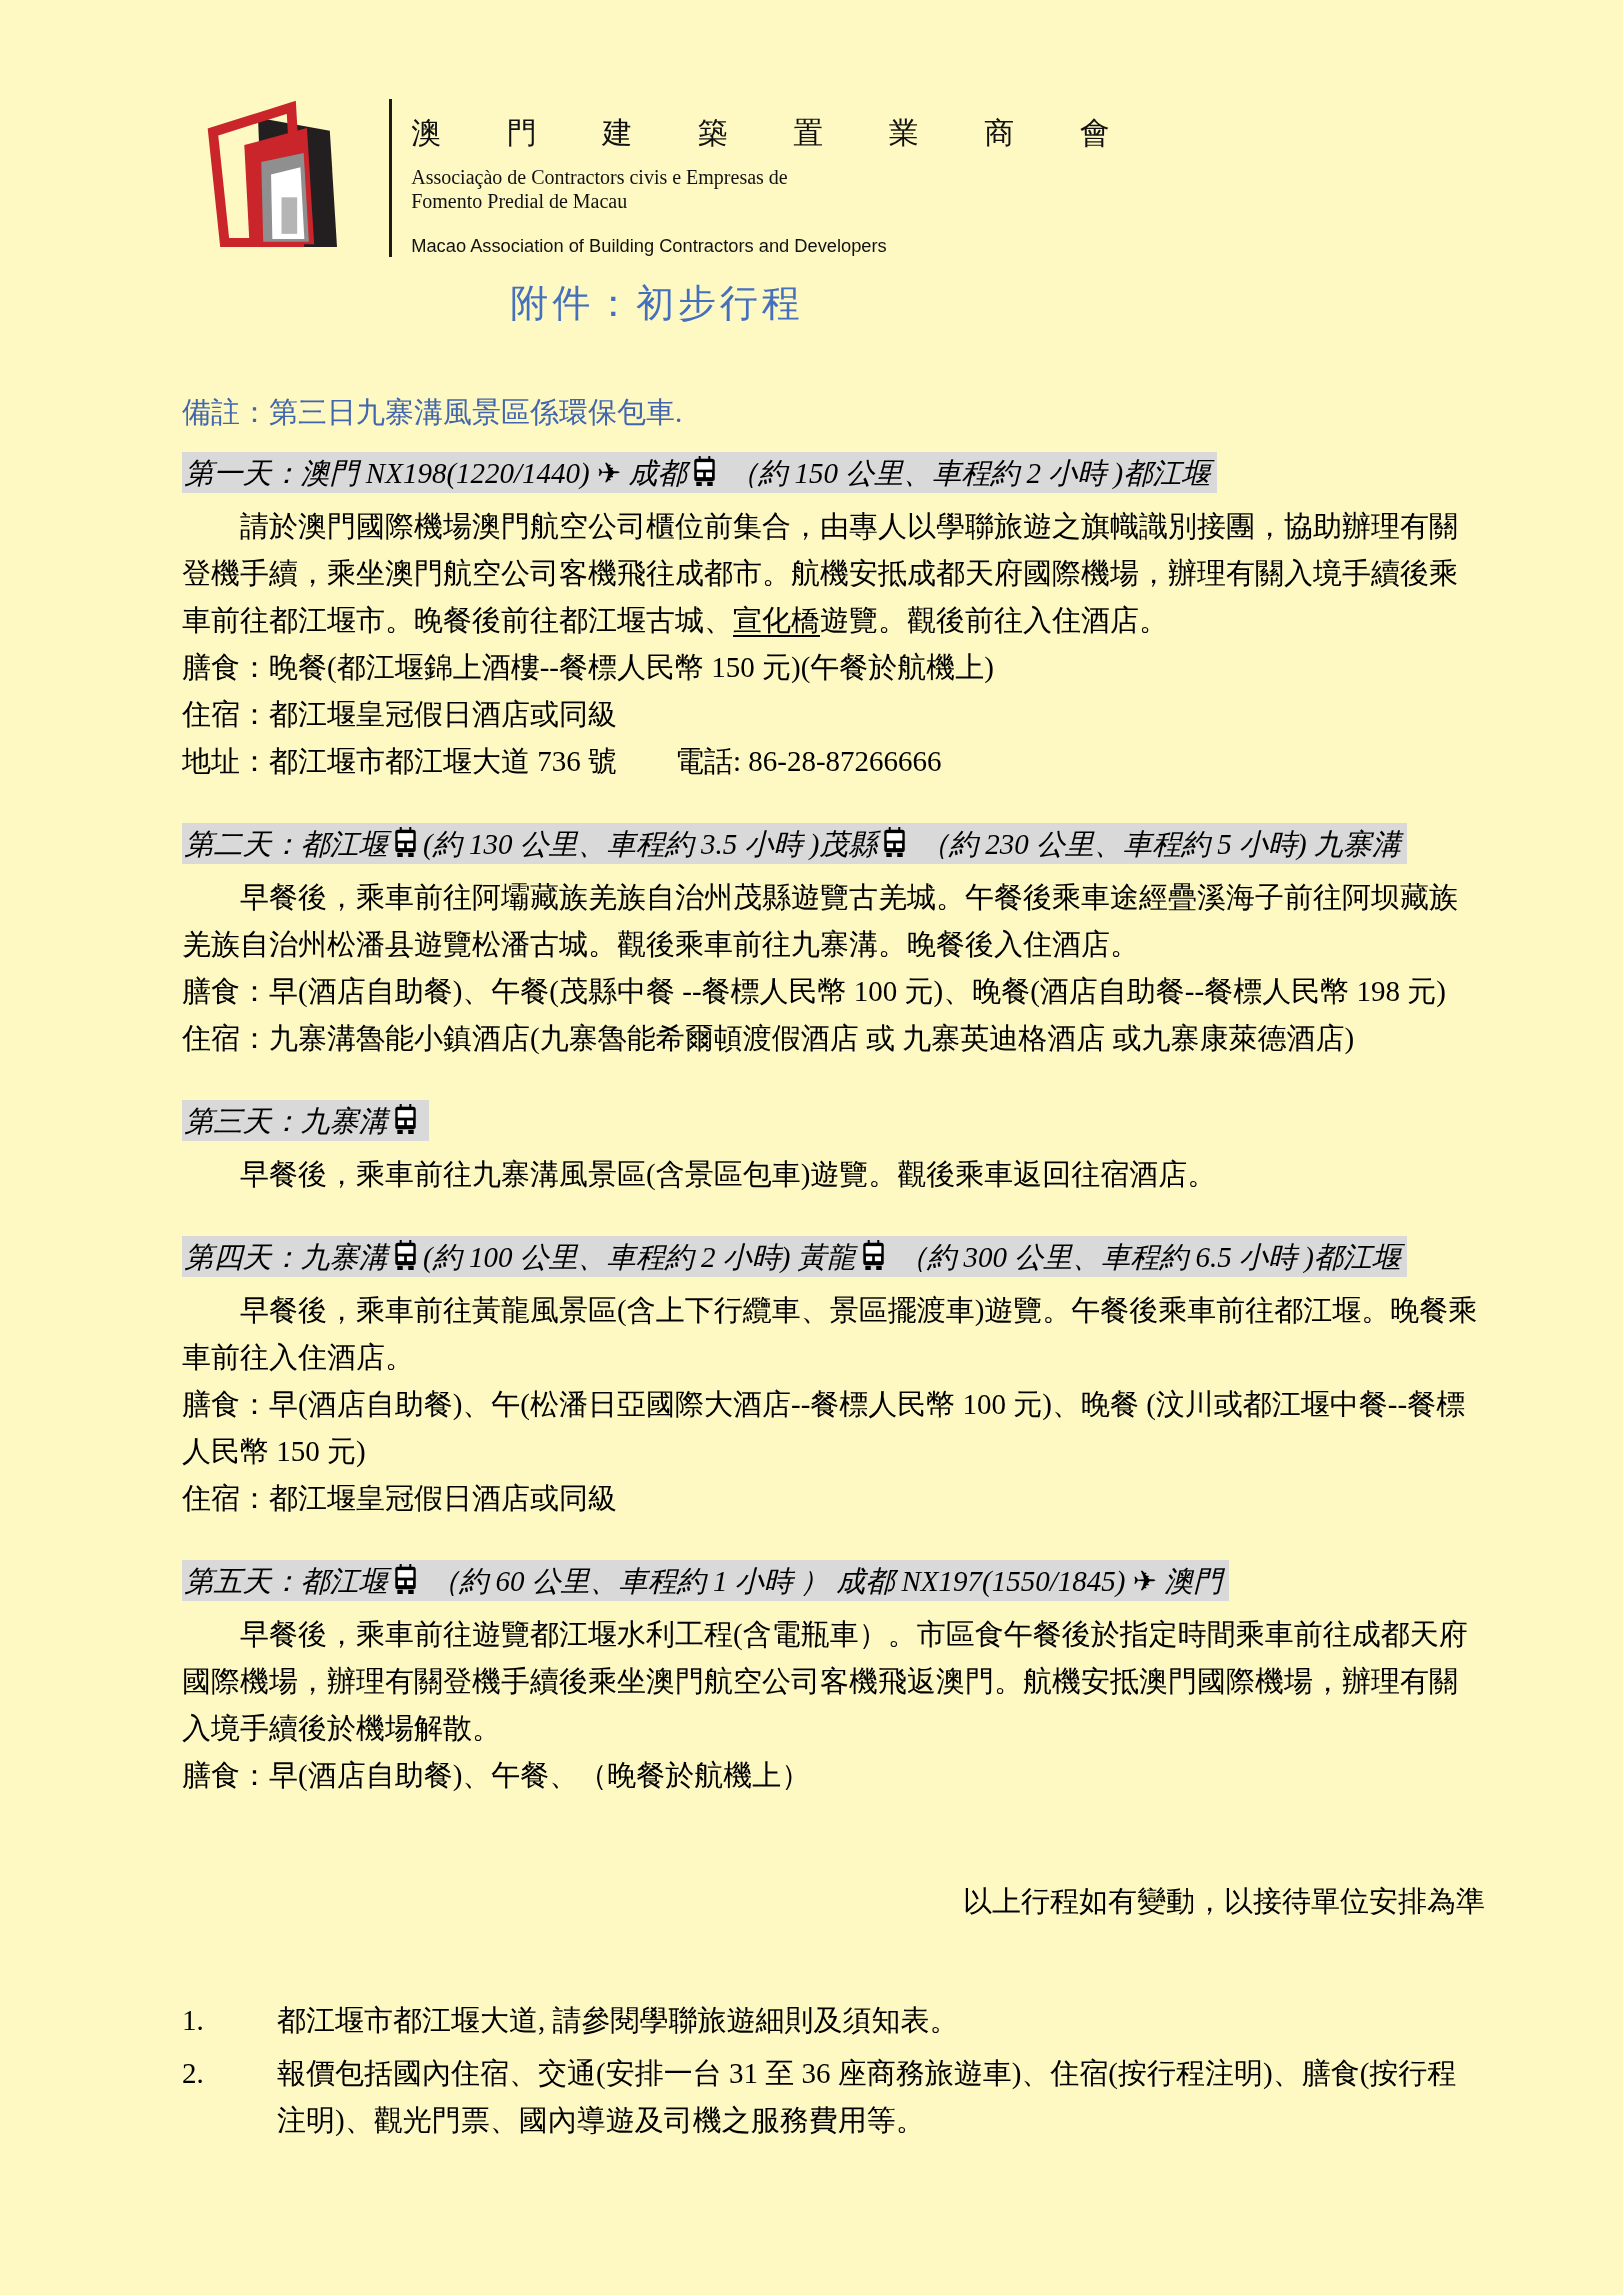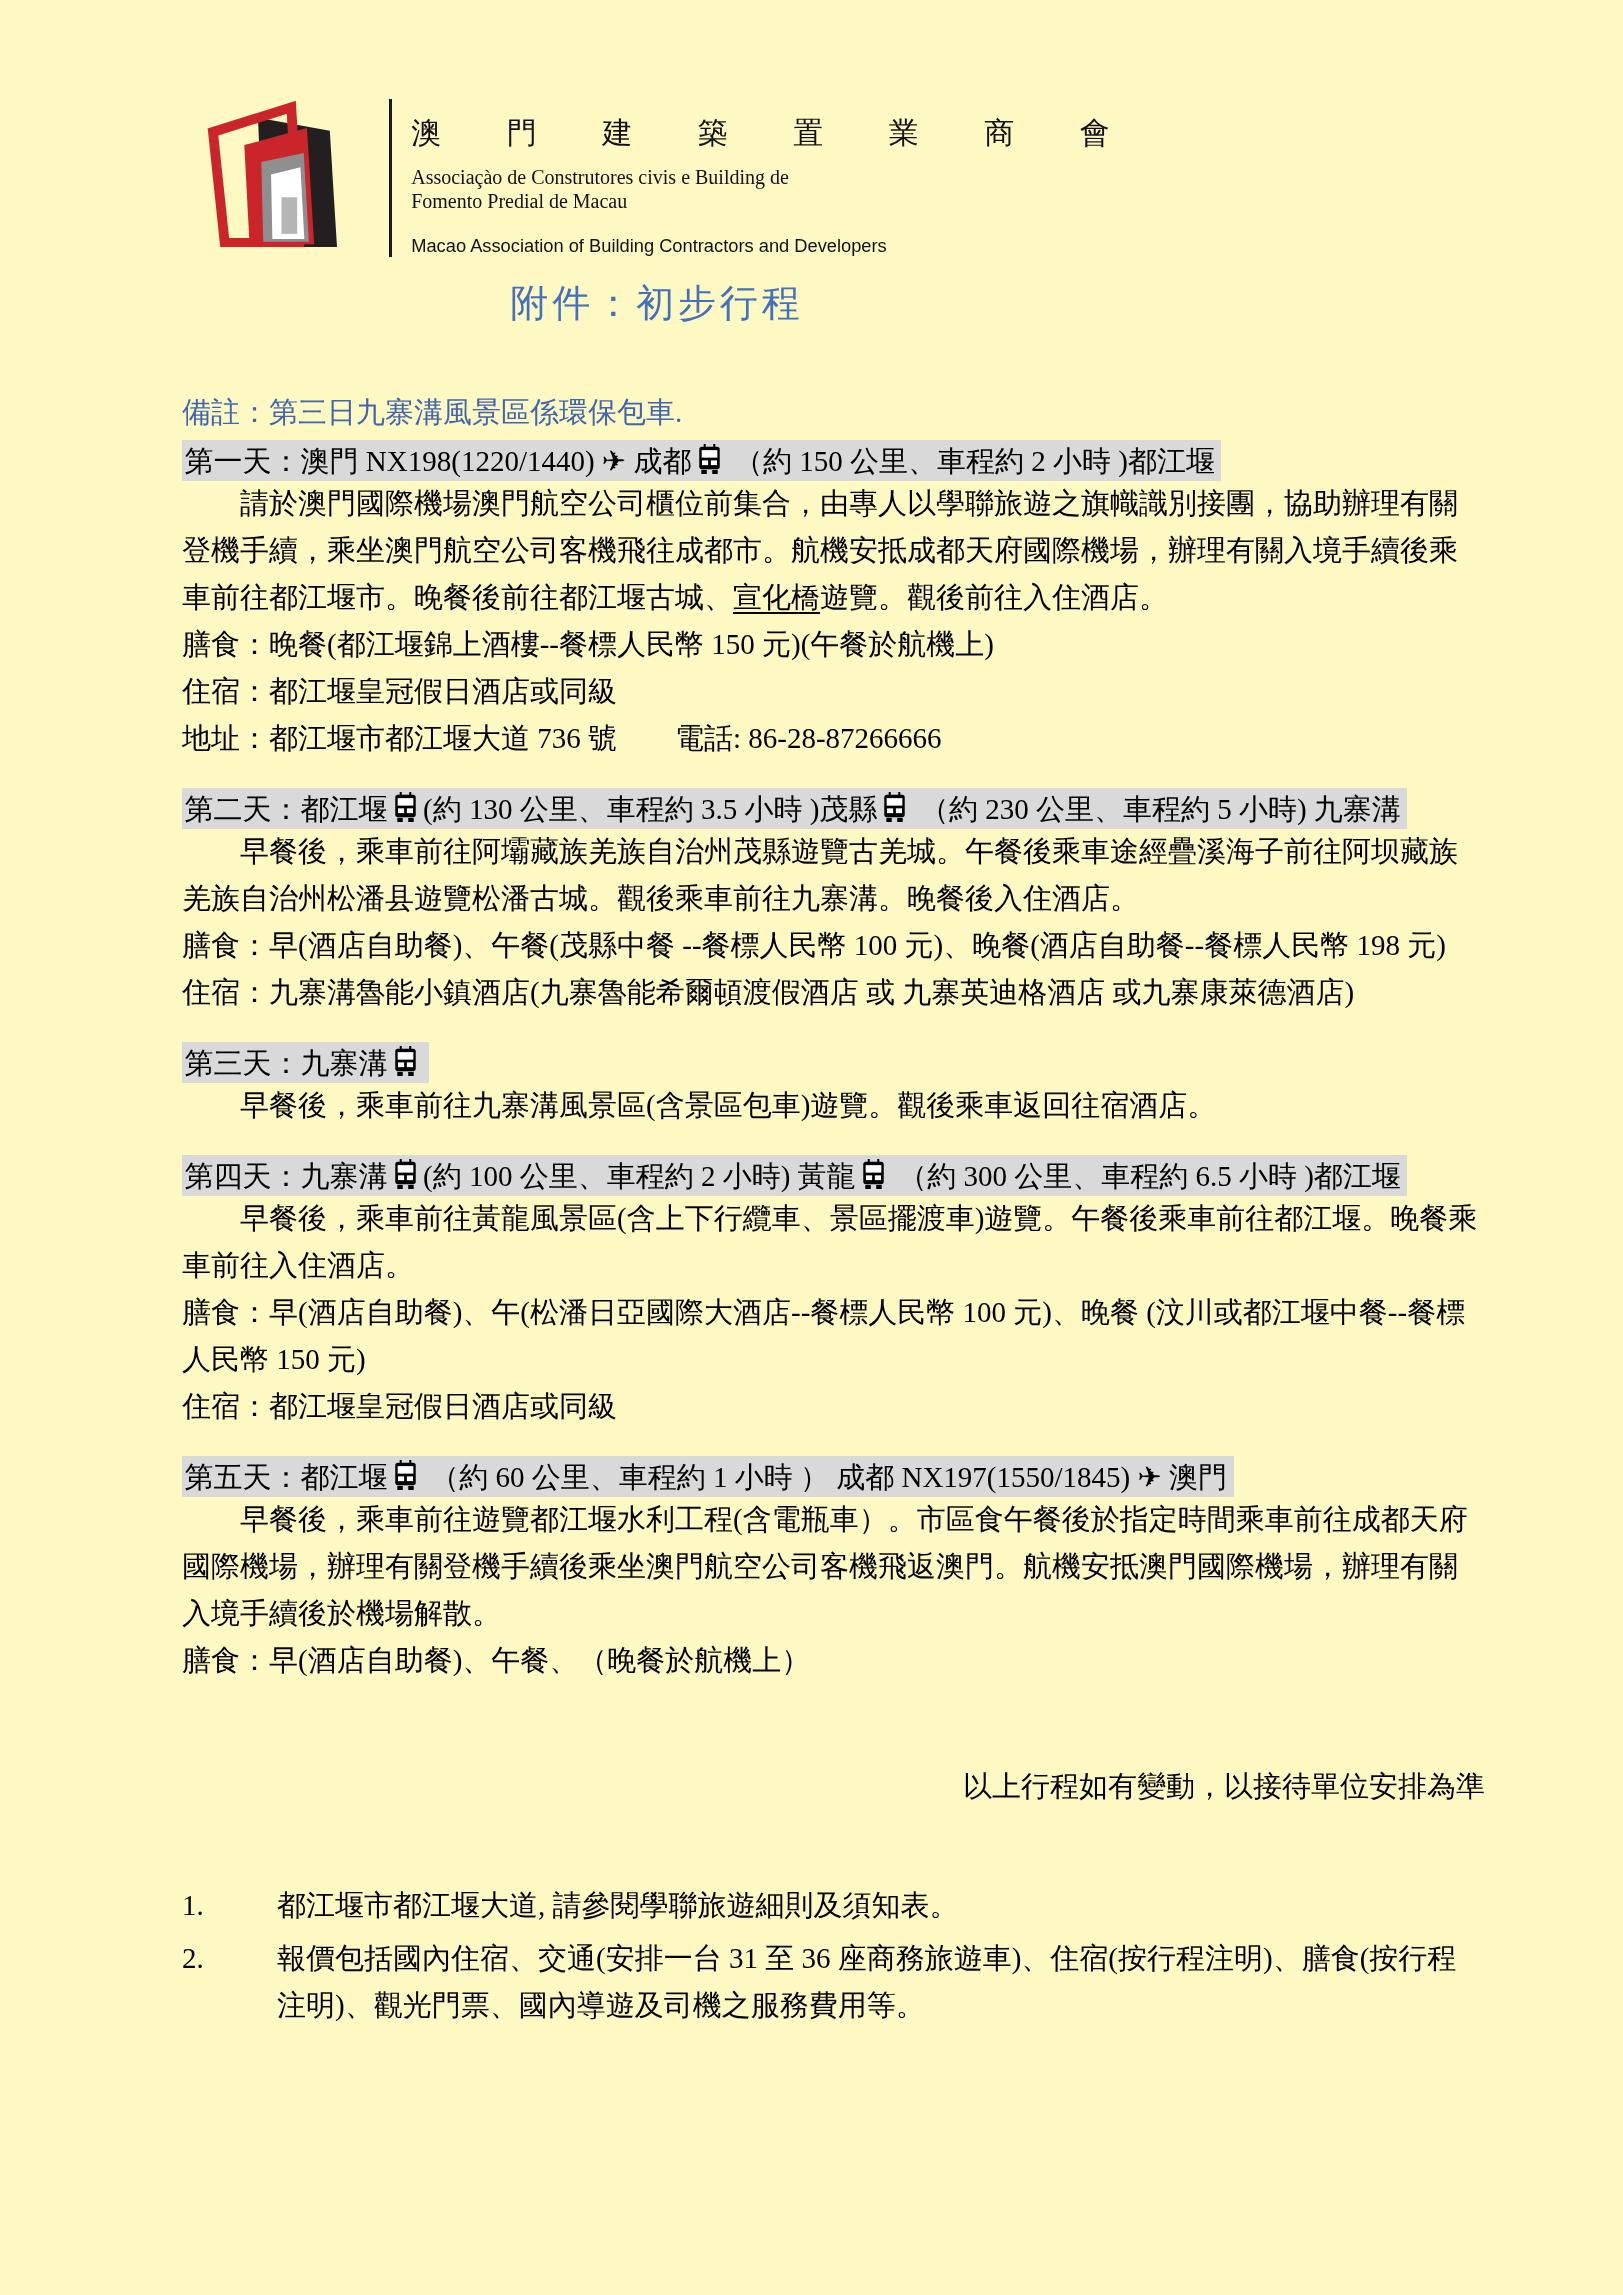--- a/index.html
+++ b/index.html
@@ -26,21 +26,21 @@
     position:absolute; top:278px; left:0; width:1314px;
     text-align:center; font-size:38px; letter-spacing:3.9px;
     color:#4470BD;
   }
 
   
   .body-flow{ position:absolute; top:389px; left:182px; width:1303px; font-size:29px; line-height:47px; }
   .note-line{ color:#4166AE; }
   .day-section{ margin-top:29px; }
   .day-section.first{ margin-top:6.5px; }
-  .day-header{ line-height:37px; }
+  .day-header{ line-height:60px;font-style:italic; }
   .hl{ background:#d9d9d9; padding:4.6px 6.5px 4.6px 2.6px; }
   .para{ margin:0; text-indent:58px; }
   .line{ margin:0; }
   .u{ text-decoration:underline; text-underline-offset:4.6px; }
 
   .plane{ font-family:"DejaVu Sans","Liberation Sans",sans-serif; }
   .bus-icon{ display:inline-block; width:25px; height:30px; vertical-align:-3.9px; margin:0 5.2px; }
 
   
   .disclaimer{ margin-top:79px; text-align:right; }
@@ -60,21 +60,21 @@
       <polygon points="26,52 146,14 158,222 44,222" fill="none" stroke="#C9252B" stroke-width="15"></polygon>
       <polygon points="74,72 170,46 181,224 82,224" fill="#C9252B"></polygon>
       <polygon points="100,98 165,84 173,220 103,220" fill="#8F8F8F"></polygon>
       <polygon points="115,117 160,106 166,216 117,216" fill="#FFFFFF"></polygon>
       <rect x="131" y="152" width="24" height="56" fill="#B5B5B5"></rect>
     </svg>
     <div class="org-divider"></div>
     <div class="org-text">
       <div class="org-zh">澳 門 建 築 置 業 商 會</div>
       <div class="org-pt">
-        <div>Associaçào de Construtores civis e Building de</div>
+        <div>Associaçào de Contractors civis e Empresas de</div>
         <div>Fomento Predial de Macau</div>
       </div>
       <div class="org-en">Macao Association of Building Contractors and Developers</div>
     </div>
   </div>
 
   <div class="doc-title">附件：初步行程</div>
 
   <div class="body-flow">
 

